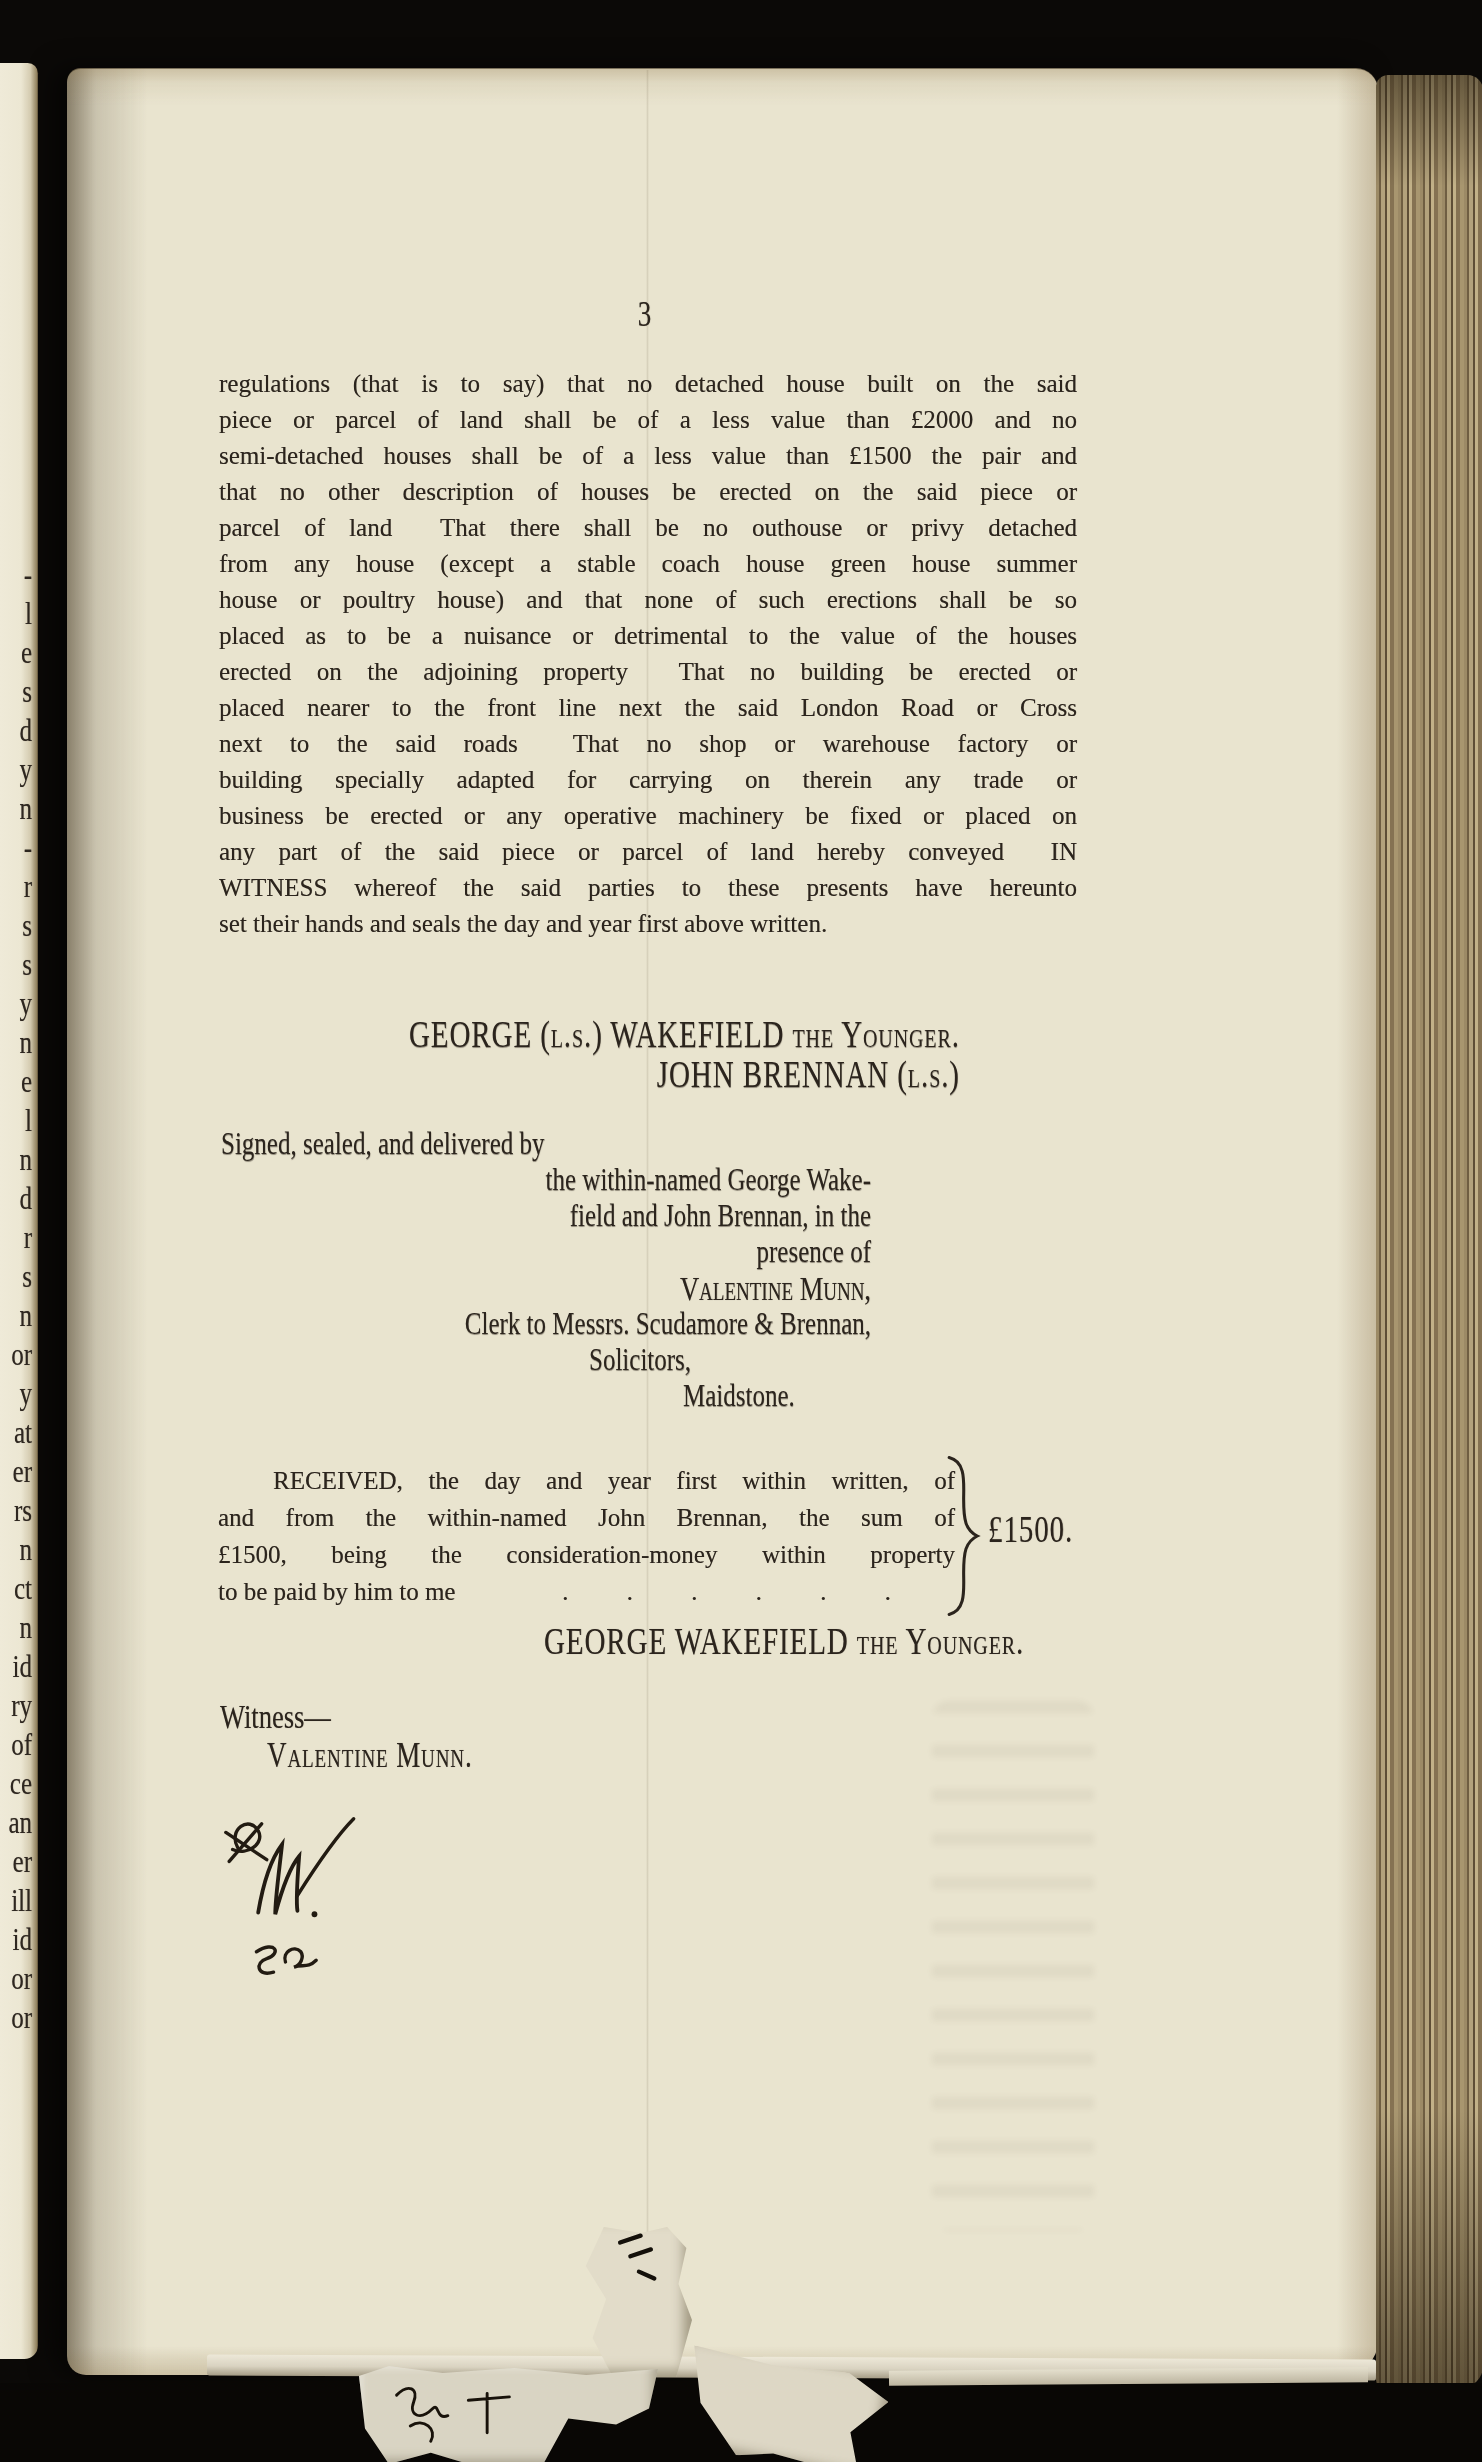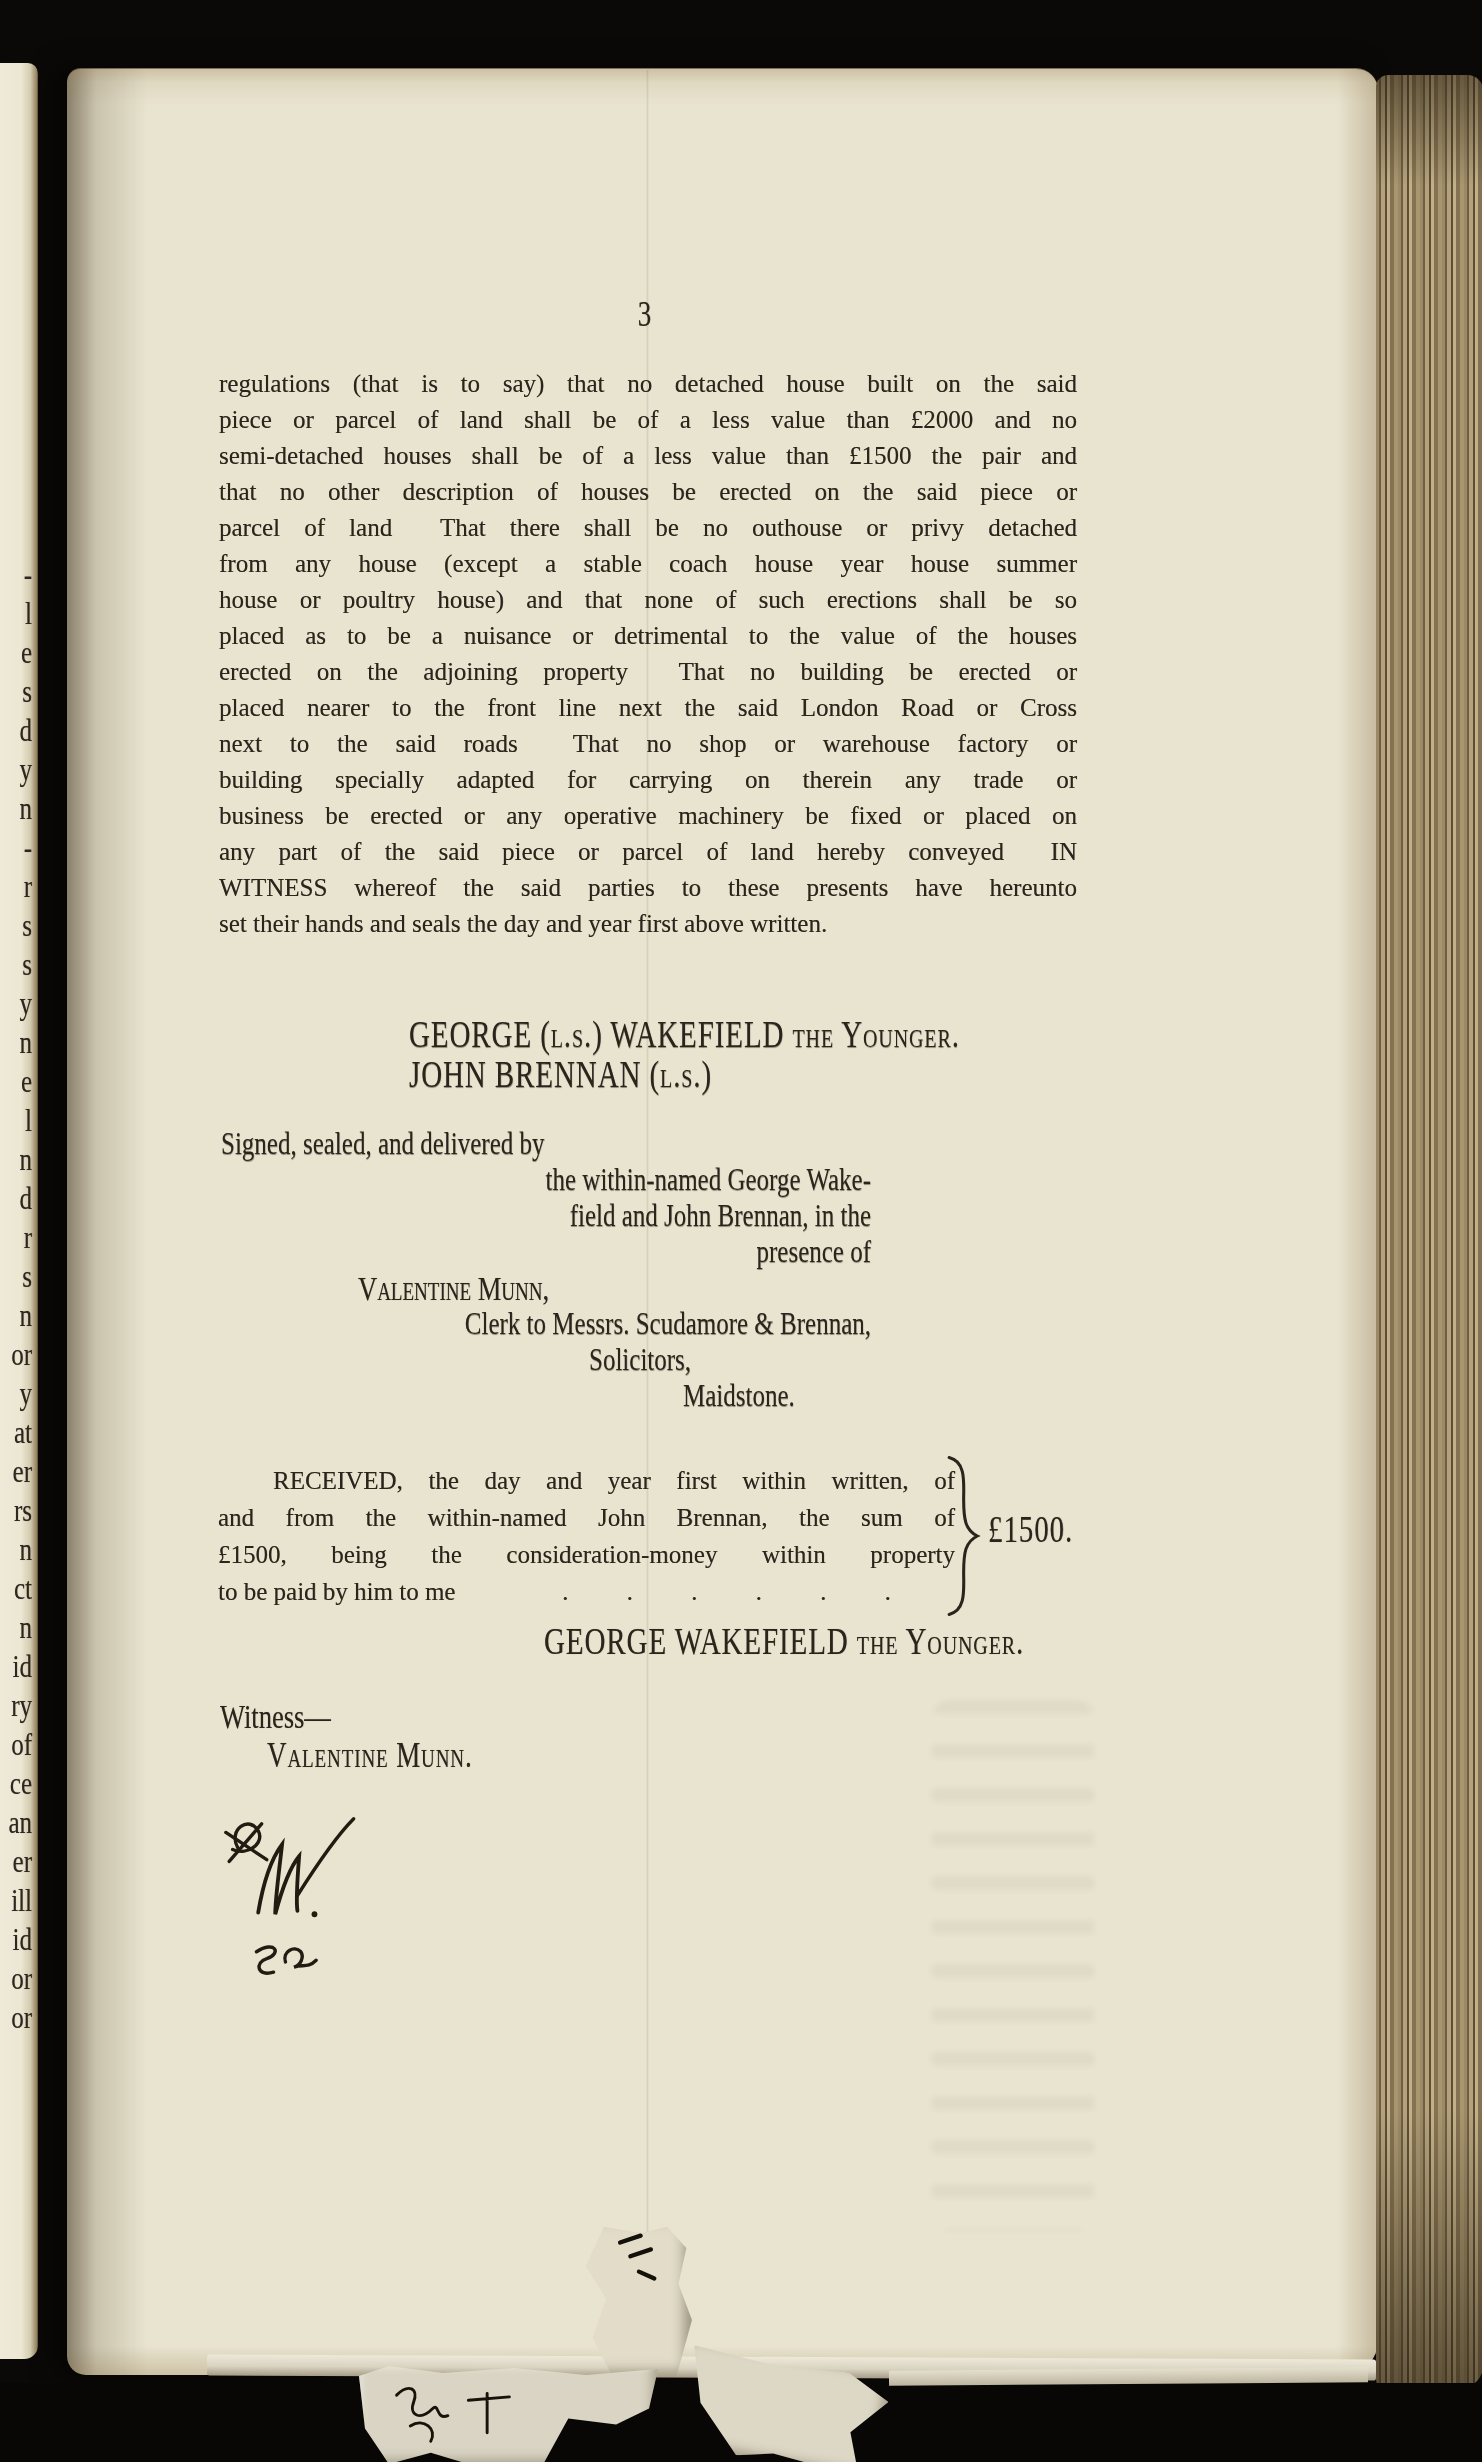--- a/index.html
+++ b/index.html
@@ -36,21 +36,21 @@
        repeating-linear-gradient(90deg,
          #9c8a66 0 3.4px, #6f5e42 3.4px 5.1px, #b3a27c 5.1px 9.4px, #5e4e36 9.4px 11px,
          #c2b188 11px 14.5px, #857252 14.5px 18px, #a8966f 18px 22px);
      border-radius:12px 15.4px 22px 8.5px;}
 
   
   .bottom-black{left:0;top:2383px;width:1483px;height:79px;background:#090705;}
 
   
   .txt{line-height:1;}
-  .sc{font-variant:small-caps;}
+  .sc{font-variant:small-caps;text-align:right;}
   .sy{transform:scaleY(1.3);transform-origin:center left;display:block;}
   .print{text-shadow:0.3px 0.4px 0.6px rgba(40,32,22,.45);}
 
   .pageno{left:619px;top:301px;width:51px;text-align:center;font-size:27px;}
 
   .bodyblk{left:219px;top:366px;width:858px;font-size:25px;}
   .jl{height:36px;line-height:36px;text-align:justify;text-align-last:justify;white-space:pre-wrap;}
   .jl:last-child{text-align-last:left;}
 
   .attest{left:409px;top:1014px;font-size:29px;}
@@ -154,21 +154,21 @@
   <div class="abs txt pageno print">
       <span class="sy">3</span>
     </div>
 
   <div class="abs bodyblk print">
     <div class="jl">regulations (that is to say) that no detached house built on the said</div>
     <div class="jl">piece or parcel of land shall be of a less value than £2000 and no</div>
     <div class="jl">semi-detached houses shall be of a less value than £1500 the pair and</div>
     <div class="jl">that no other description of houses be erected on the said piece or</div>
     <div class="jl">parcel of land  That there shall be no outhouse or privy detached</div>
-    <div class="jl">from any house (except a stable coach house year house summer</div>
+    <div class="jl">from any house (except a stable coach house green house summer</div>
     <div class="jl">house or poultry house) and that none of such erections shall be so</div>
     <div class="jl">placed as to be a nuisance or detrimental to the value of the houses</div>
     <div class="jl">erected on the adjoining property  That no building be erected or</div>
     <div class="jl">placed nearer to the front line next the said London Road or Cross</div>
     <div class="jl">next to the said roads  That no shop or warehouse factory or</div>
     <div class="jl">building specially adapted for carrying on therein any trade or</div>
     <div class="jl">business be erected or any operative machinery be fixed or placed on</div>
     <div class="jl">any part of the said piece or parcel of land hereby conveyed  IN</div>
     <div class="jl">WITNESS whereof the said parties to these presents have hereunto</div>
     <div class="jl">set their hands and seals the day and year first above written.</div>

